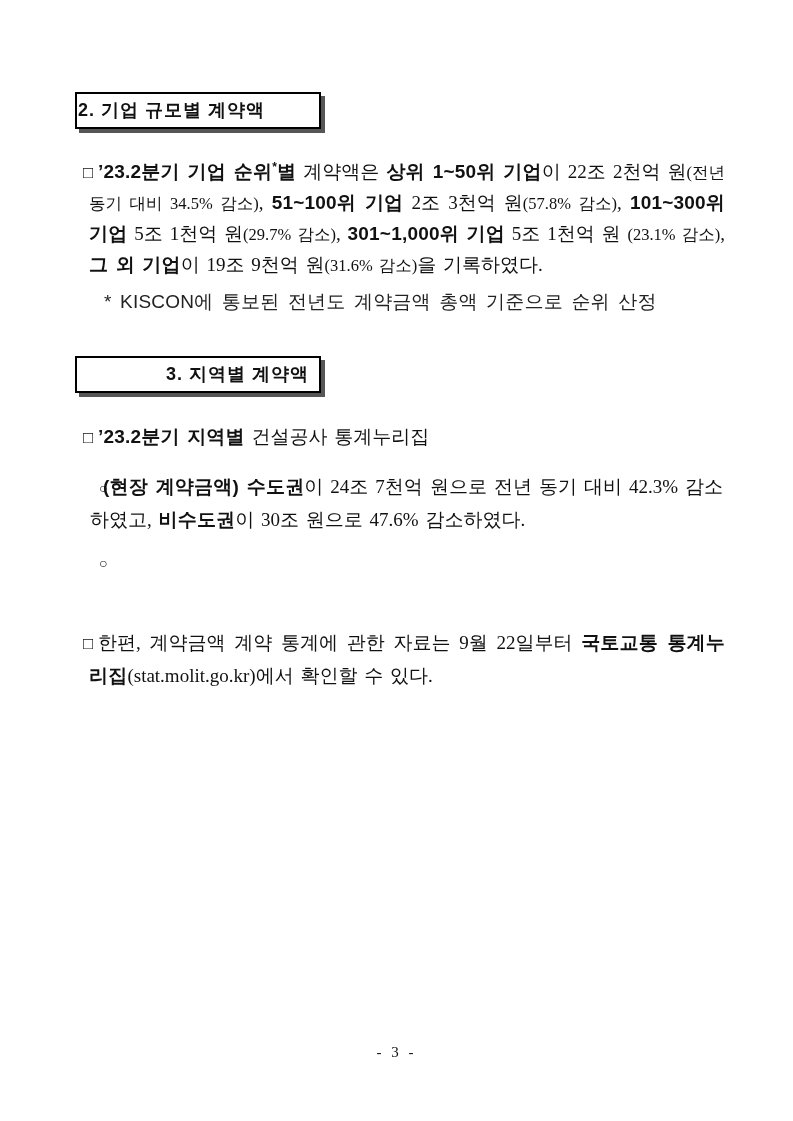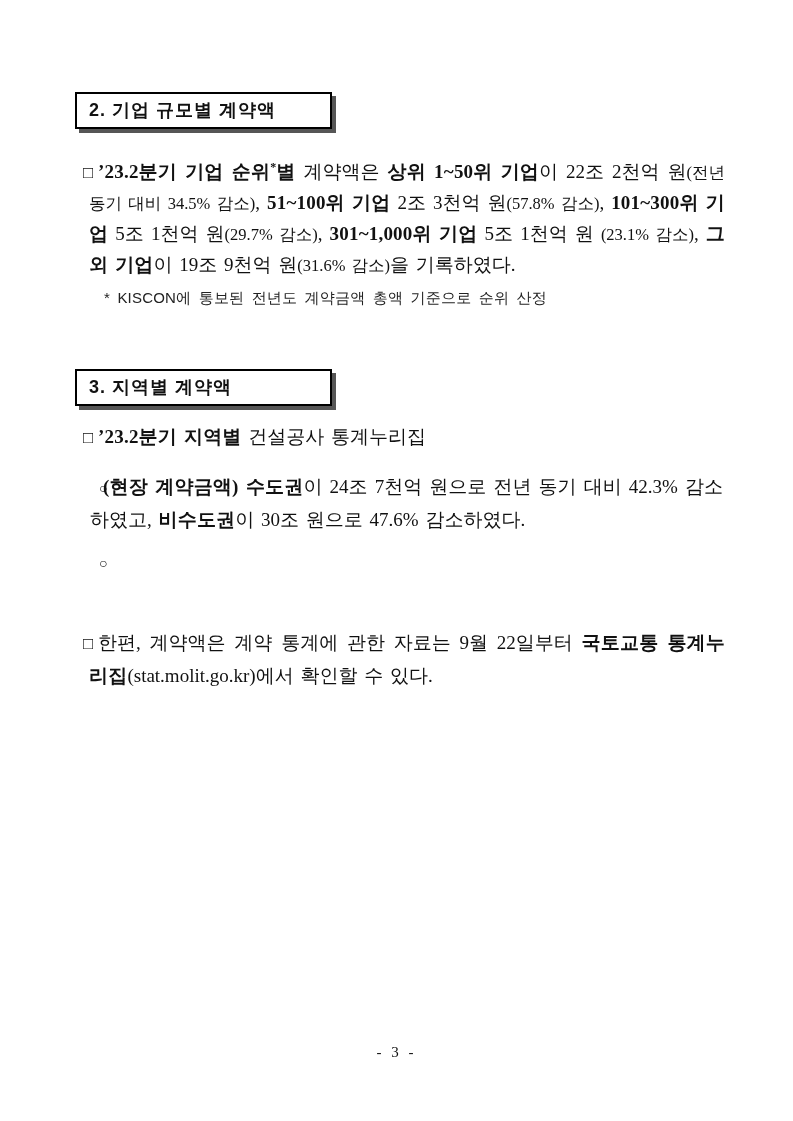--- a/index.html
+++ b/index.html
@@ -14,29 +14,29 @@
   }
 
   
   .secbox {
     position: absolute;
     left: 75px;
     width: 231px;
     border: 2px solid #000000;
     box-shadow: 4px 4px 0 0 #565656;
     background: #ffffff;
-    padding: 4px 10px 5px 12px;
+    padding: 4px 10px 5px 1px;
     font-family: "Liberation Sans", "DejaVu Sans", sans-serif;
     font-weight: bold;
     font-size: 18px;
     letter-spacing: 1px;
     white-space: nowrap;
   }
   .secbox.s2 { top: 92px; }
-  .secbox.s3 { top: 369px; }
+  .secbox.s3 { top: 356px; text-align: right; }
 
   
   .para {
     position: absolute;
     left: 89px;
     right: 68px;
     text-align: justify;
     font-size: 19px;
     color: #111111;
     word-spacing: 2px;
@@ -65,33 +65,33 @@
     position: absolute;
     left: -4px;
     top: 2px;
     font-size: 14px;
   }
   .bl1 { top: 470px; }
   .bl2 { top: 545px; }
 
   
   .b {
-    font-family: Liberation Serif, serif;
+    font-family: Liberation Sans, sans-serif;
     font-weight: bold;
     letter-spacing: 0.2px;
   }
   .sm { font-size: 16.5px; }
   .sup { vertical-align: super; font-size: 12px; line-height: 0; }
 
   .footnote {
     position: absolute;
     left: 104px;
     top: 289px;
     font-family: "Liberation Sans", "DejaVu Sans", sans-serif;
-    font-size: 15px;
+    font-size: 19px;
     color: #222222;
     letter-spacing: 0.2px;
     word-spacing: 3px;
   }
 
   .page-footer {
     position: absolute;
     top: 1044px;
     left: 0;
     width: 100%;
@@ -122,18 +122,18 @@
 
   <div class="bullet bl1">
     <span class="marker">○</span><span><span class="b">(현장 계약금액) 수도권</span><span>이 24조 7천억 원으로 전년 동기 대비 42.3% 감소하였고, </span><span class="b">비수도권</span><span>이 30조 원으로 47.6% 감소하였다.</span></span>
   </div>
 
   <div class="bullet bl2">
     <span class="marker">○</span>
   </div>
 
   <div class="para p3">
-    <span class="marker">□</span><span><span>한편, 계약액은 계약 통계에 관한 자료는 9월 22일부터 </span><span class="b">국토교통 통계누리집</span><span>(stat.molit.go.kr)에서 확인할 수 있다.</span></span>
+    <span class="marker">□</span><span><span>한편, 계약금액 계약 통계에 관한 자료는 9월 22일부터 </span><span class="b">국토교통 통계누리집</span><span>(stat.molit.go.kr)에서 확인할 수 있다.</span></span>
   </div>
 
   <div class="page-footer">- 3 -</div>
 
 </div>
 
 </body></html>

